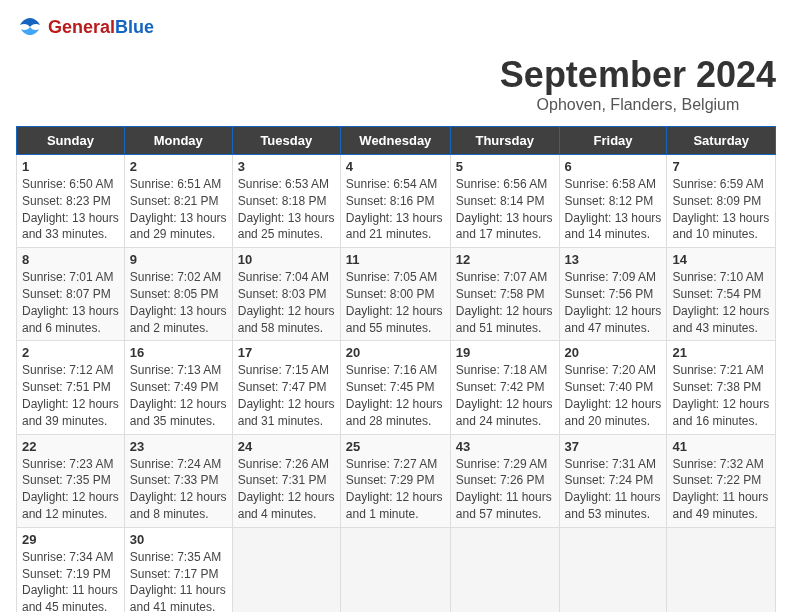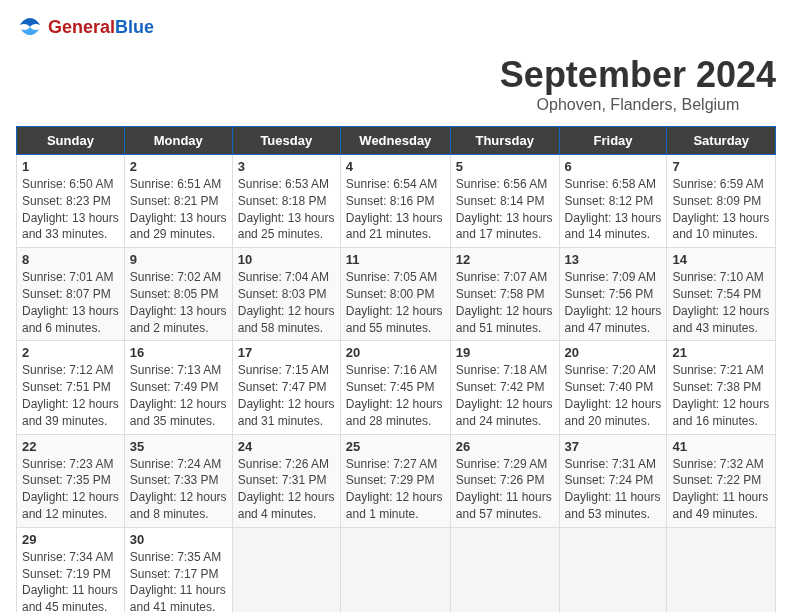--- a/index.html
+++ b/index.html
@@ -201,33 +201,33 @@
           <span class="day-number">21</span>
           <div class="day-detail">Sunrise: 7:21 AM<br>Sunset: 7:38 PM<br>Daylight: 12 hours and 16 minutes.</div>
         </td>
       </tr>
       <tr>
         <td>
           <span class="day-number">22</span>
           <div class="day-detail">Sunrise: 7:23 AM<br>Sunset: 7:35 PM<br>Daylight: 12 hours and 12 minutes.</div>
         </td>
         <td>
-          <span class="day-number">35</span>
+          <span class="day-number">23</span>
           <div class="day-detail">Sunrise: 7:24 AM<br>Sunset: 7:33 PM<br>Daylight: 12 hours and 8 minutes.</div>
         </td>
         <td>
           <span class="day-number">24</span>
           <div class="day-detail">Sunrise: 7:26 AM<br>Sunset: 7:31 PM<br>Daylight: 12 hours and 4 minutes.</div>
         </td>
         <td>
           <span class="day-number">25</span>
           <div class="day-detail">Sunrise: 7:27 AM<br>Sunset: 7:29 PM<br>Daylight: 12 hours and 1 minute.</div>
         </td>
         <td>
-          <span class="day-number">26</span>
+          <span class="day-number">43</span>
           <div class="day-detail">Sunrise: 7:29 AM<br>Sunset: 7:26 PM<br>Daylight: 11 hours and 57 minutes.</div>
         </td>
         <td>
           <span class="day-number">37</span>
           <div class="day-detail">Sunrise: 7:31 AM<br>Sunset: 7:24 PM<br>Daylight: 11 hours and 53 minutes.</div>
         </td>
         <td>
           <span class="day-number">41</span>
           <div class="day-detail">Sunrise: 7:32 AM<br>Sunset: 7:22 PM<br>Daylight: 11 hours and 49 minutes.</div>
         </td>

